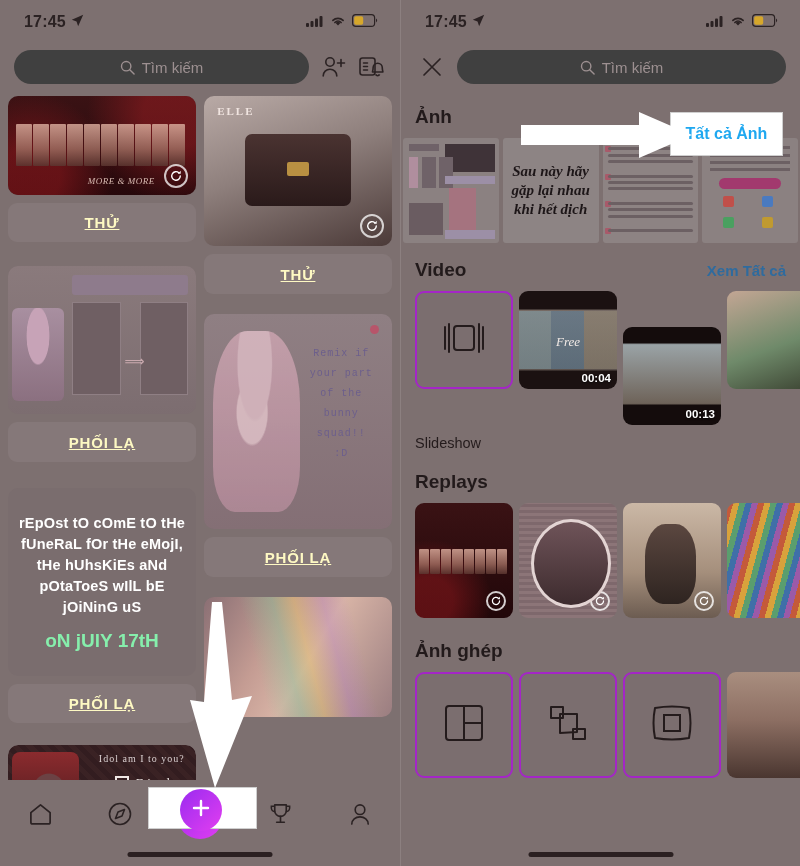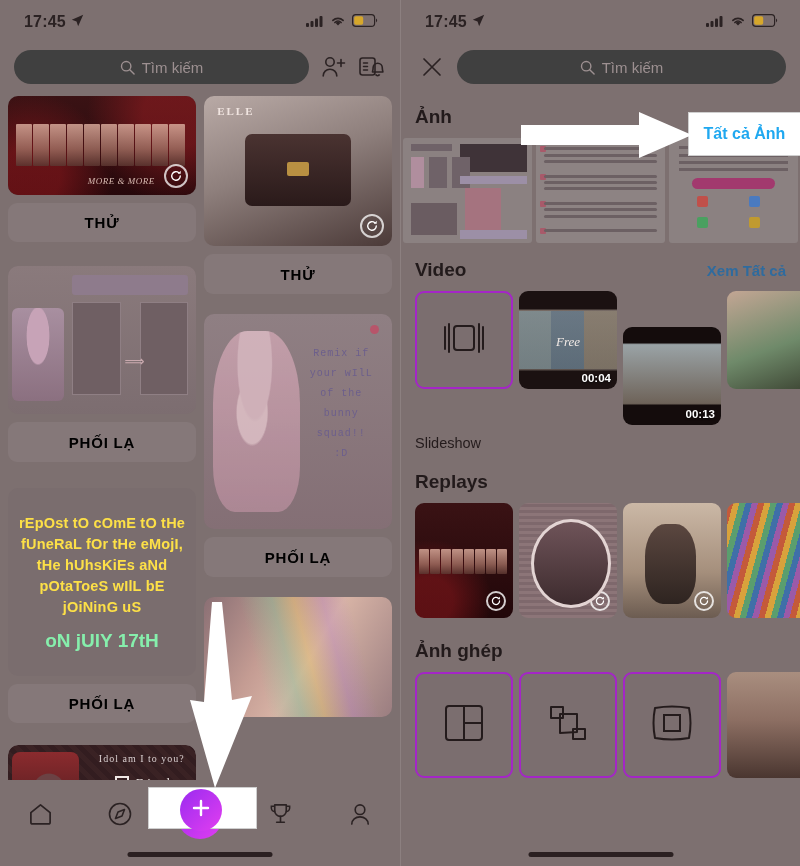--- a/index.html
+++ b/index.html
@@ -49,21 +49,21 @@
   .feed {
     display: flex; gap: 8px; padding: 6px 8px 0 8px;
     height: 736px; overflow: hidden;
   }
   .col { flex: 1; display: flex; flex-direction: column; gap: 8px; min-width: 0; }
   .card { border-radius: 10px; overflow: hidden; background: #7a6d6e; }
   .card-media { width: 100%; display:block; position: relative; }
   .cta {
     height: 40px; border-radius: 9px; background: #857879;
     display: flex; align-items: center; justify-content: center;
-    font-size: 15px; font-weight: 600; color: #000000; letter-spacing: .8px;
+    font-size: 15px; font-weight: 600; color: #fef9c3; letter-spacing: .8px; text-decoration: underline;
   }
   .replay-badge {
     position:absolute; right: 8px; bottom: 8px;
     width: 24px; height: 24px; border-radius: 50%;
     border: 2px solid rgba(255,255,255,.75);
     display:flex; align-items:center; justify-content:center;
   }
 
   
   .art-twice {
@@ -117,21 +117,21 @@
     color:#6c5f8c; font-size:10px; line-height:2.0; text-align:center; letter-spacing:1px;
     font-family:"Liberation Mono", monospace; }
   .bunny-dot { position:absolute; right:7%; top:5%; width:9px; height:9px; border-radius:50%;
     background:#b7556a; }
 
   .art-text {
     min-height: 190px; padding: 16px 10px; display:flex; flex-direction:column;
     align-items:center; justify-content:center; gap:6px; background:#7a6d6e;
   }
   .art-text .line1 {
-    font-size: 14.5px; font-weight: 700; color:#fde047; text-align:center;
+    font-size: 14.5px; font-weight: 700; color:#ffffff; text-align:center;
     line-height: 1.45; letter-spacing:.2px;
   }
   .art-text .line2 {
     font-size: 19px; font-weight: 700; color:#86efac; text-align:right; margin-top:6px;
   }
 
   .art-girl { height: 120px;
     background: linear-gradient(120deg,#8a6f74 0%, #c49c93 35%, #d8b4a6 55%, #9a7d80 100%);
     position:relative; }
   .art-girl::after{ content:""; position:absolute; inset:0;
@@ -396,21 +396,21 @@
           </div>
         </div>
         <div class="cta">THỬ</div>
 
         <div class="card" style="margin-top:12px;">
           <div class="card-media art-bunny">
             <div class="bunny-dot"></div>
             <div class="bunny-girl"></div>
             <div class="bunny-text">
               <div>Remix if</div>
-              <div>your wIlL</div>
+              <div>your part</div>
               <div>of the</div>
               <div>bunny</div>
               <div>squad!!</div>
               <div>:D</div>
             </div>
           </div>
         </div>
         <div class="cta">PHỐI LẠ</div>
 
         <div class="card" style="margin-top:12px;">
@@ -539,20 +539,23 @@
       <div class="ph ph-collage">
         <div class="band" style="left:6%; top:6%; width:32%; height:6%;"></div>
         <div class="band" style="left:44%; top:6%; width:52%; height:26%; background:#3f3338;"></div>
         <div class="band" style="left:6%; top:18%; width:10%; height:30%; background:#b08e9e;"></div>
         <div class="band" style="left:20%; top:18%; width:14%; height:30%;"></div>
         <div class="band" style="left:38%; top:18%; width:14%; height:30%;"></div>
         <div class="band" style="left:44%; top:36%; width:52%; height:8%; background:#9c8fa6;"></div>
         <div class="band" style="left:48%; top:48%; width:28%; height:40%; background:#a5737f;"></div>
         <div class="band" style="left:6%; top:62%; width:36%; height:30%; background:#6a5c61;"></div>
         <div class="band" style="left:44%; top:88%; width:52%; height:8%; background:#9c8fa6;"></div>
+      </div>
+      <div class="ph ph-quote">
+        <div class="q">Sau này hãy gặp lại nhau khi hết dịch</div>
       </div>
       <div class="ph ph-feed">
         <div class="dot" style="top:8%;"></div>
           <div class="r" style="top:9%;"></div>
         <div class="r" style="top:15%;"></div>
           <div class="r" style="top:21%;"></div>
         <div class="dot" style="top:34%;"></div>
           <div class="r" style="top:35%;"></div>
         <div class="r" style="top:41%;"></div>
           <div class="r" style="top:47%;"></div>
@@ -668,21 +671,21 @@
             <path d="M4 5q17-3 34 0 3 15 0 30-17 3-34 0-3-15 0-30z" fill="none" stroke="#241b1c" stroke-width="2" stroke-linejoin="round"></path>
             <rect x="13" y="12" width="16" height="16" fill="none" stroke="#241b1c" stroke-width="2"></rect>
           </svg>
         </span>
       </div>
       <div class="collage-photo"></div>
     </div>
 
     <div class="home-ind"></div>
 
-    <div class="anno-box" style="left:287px; top:112px; width:113px; height:44px;">
+    <div class="anno-box" style="left:269px; top:112px; width:113px; height:44px;">
       <span class="lbl">Tất cả Ảnh</span>
     </div>
     <svg class="anno-arrow" style="left:118px; top:110px;" width="175" height="50" viewBox="0 0 175 50">
       <path d="M2 15 L120 15 L120 2 L173 25 L120 48 L120 35 L2 35 Z" fill="#ffffff"></path>
     </svg>
   </div>
 
 </div>
 
 </body></html>

